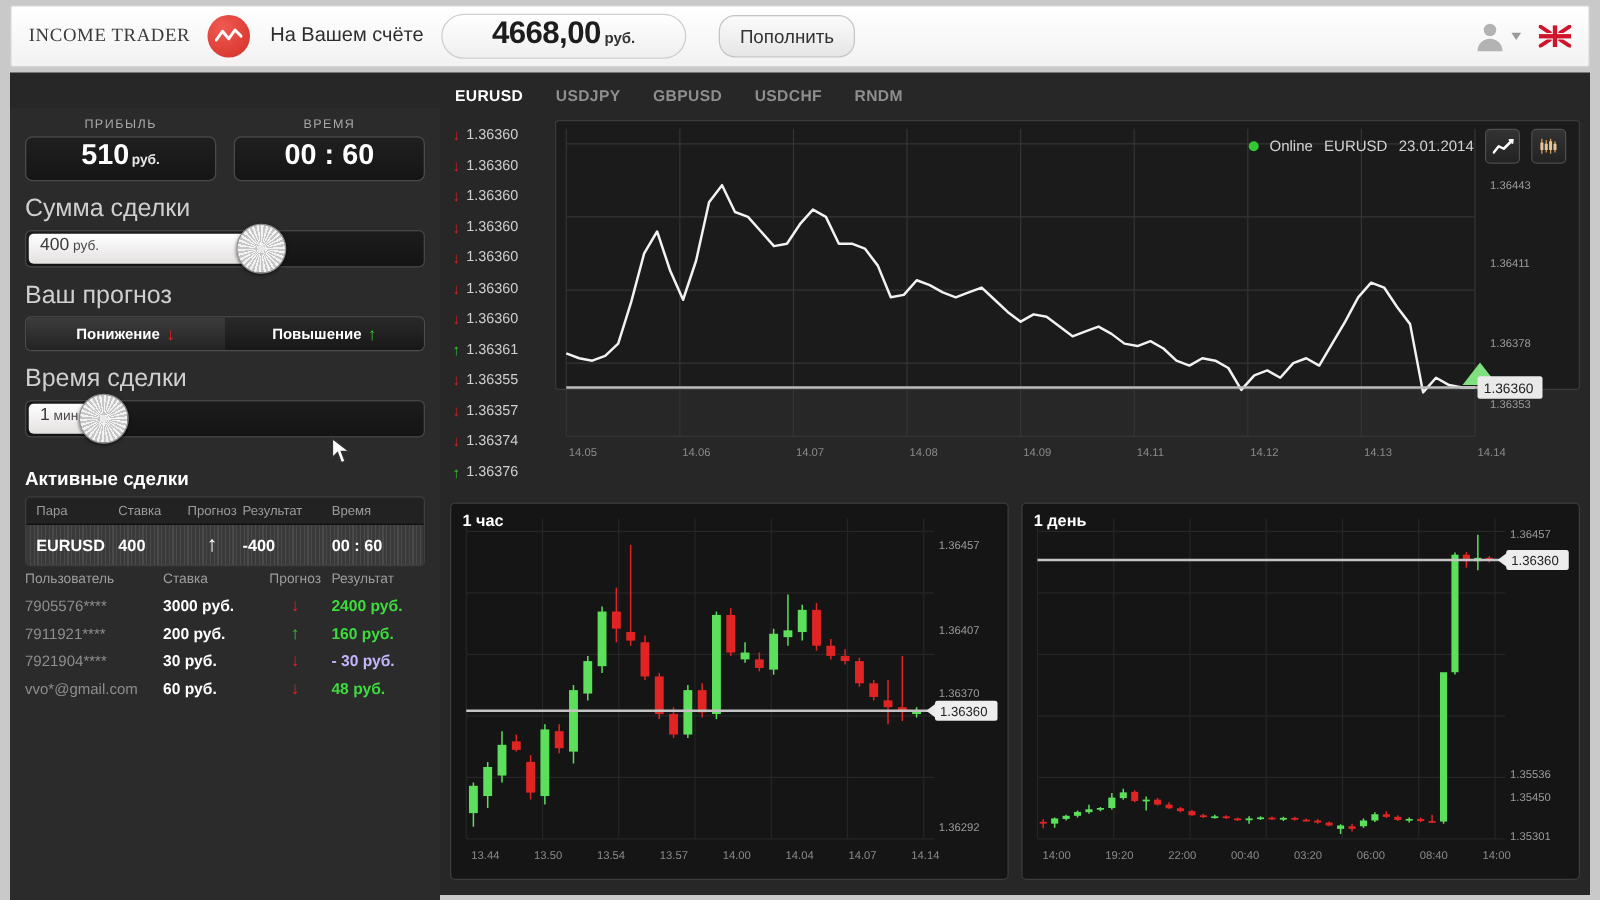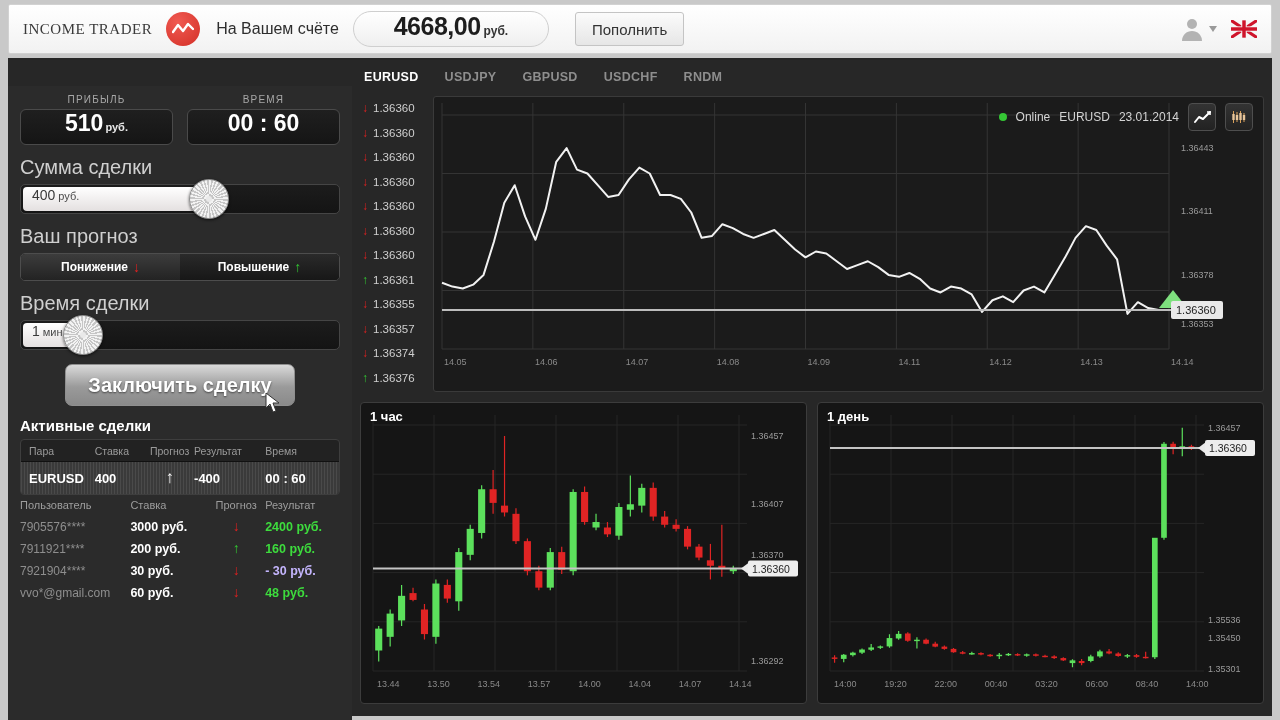--- a/index.html
+++ b/index.html
@@ -28,21 +28,21 @@
   .balance-pill {
     margin-left:14px; min-width:196px; height:36px;
     border:1px solid #cfcfcf; border-radius:18px;
     background:linear-gradient(#ffffff,#efefef);
     display:flex; align-items:baseline; justify-content:center; gap:3px; padding:0 18px;
   }
   .balance-val { font-size:25px; font-weight:bold; color:#1d1d1d; letter-spacing:-.5px;}
   .balance-cur { font-size:12px; font-weight:bold; color:#333; }
   .topup-btn {
     margin-left:26px; height:34px; padding:0 16px;
-    border:1px solid #c4c4c4; border-radius:3px;
+    border:1px solid #c4c4c4; border-radius:13px;
     background:linear-gradient(#fbfbfb,#e6e6e6);
     font-size:15px; color:#333; cursor:pointer; white-space:nowrap;
   }
   .header-right { margin-left:auto; display:flex; align-items:center; gap:14px; }
   .avatar-wrap { display:flex; align-items:center; gap:4px; cursor:pointer; }
   .flag { width:26px; height:18px; cursor:pointer; }
 
   
   .body-dark {
     position:absolute; left:8px; top:58px; width:1264px; height:658px;
@@ -142,21 +142,21 @@
   .tabs { display:flex; gap:26px; padding:12px 0 8px 12px; }
   .tab { font-size:12.5px; font-weight:bold; color:#8e8e8e; cursor:pointer; letter-spacing:.3px; }
   .tab.active { color:#ffffff; }
 
   .ladder { position:absolute; left:10px; top:38px; width:82px; }
   .lad-row { display:flex; align-items:center; gap:5px; height:24.5px; }
   .lad-arrow { font-size:12px; font-weight:bold; }
   .lad-price { font-size:11.5px; color:#cfcfcf; }
 
   .main-chart {
-    position:absolute; left:81px; top:38px; right:8px; height:296px;
+    position:absolute; left:92px; top:38px; right:8px; height:216px;
     background:#1b1b1b; border:1px solid #3a3a3a; border-radius:3px;
   }
   .mc-head {
     position:absolute; right:10px; top:6px; display:flex; align-items:center; gap:9px;
   }
   .online-dot { width:8px; height:8px; border-radius:50%; background:#35c635; }
   .mc-head span { font-size:12px; color:#d4d4d4; }
   .mc-btn {
     width:28px; height:28px; border-radius:4px; border:1px solid #4e4e4e;
     background:linear-gradient(#333,#222); display:flex; align-items:center; justify-content:center;
@@ -257,21 +257,20 @@
       <div class="sec-title">Время сделки</div>
       <div class="slider">
         <div class="slider-fill" style="width:58px">
           <span class="v">1</span>
           <span class="u">мин.</span>
         </div>
         <div class="knob" style="left:42px"></div>
       </div>
 
       <div class="cta-wrap">
-        <button class="cta">Заключить сделку</button>
         <svg class="cursor-ico" viewBox="0 0 18 22">
           <path d="M2,1 L2,16 L6,12 L9,20 L12,19 L9,11 L15,11 Z" fill="#fff" stroke="#333" stroke-width="1"></path>
         </svg>
       </div>
 
       <div class="tbl-title">Активные сделки</div>
       <div class="active-tbl">
         <div class="at-head">
           <div class="c-pair">Пара</div>
           <div class="c-bet">Ставка</div>

